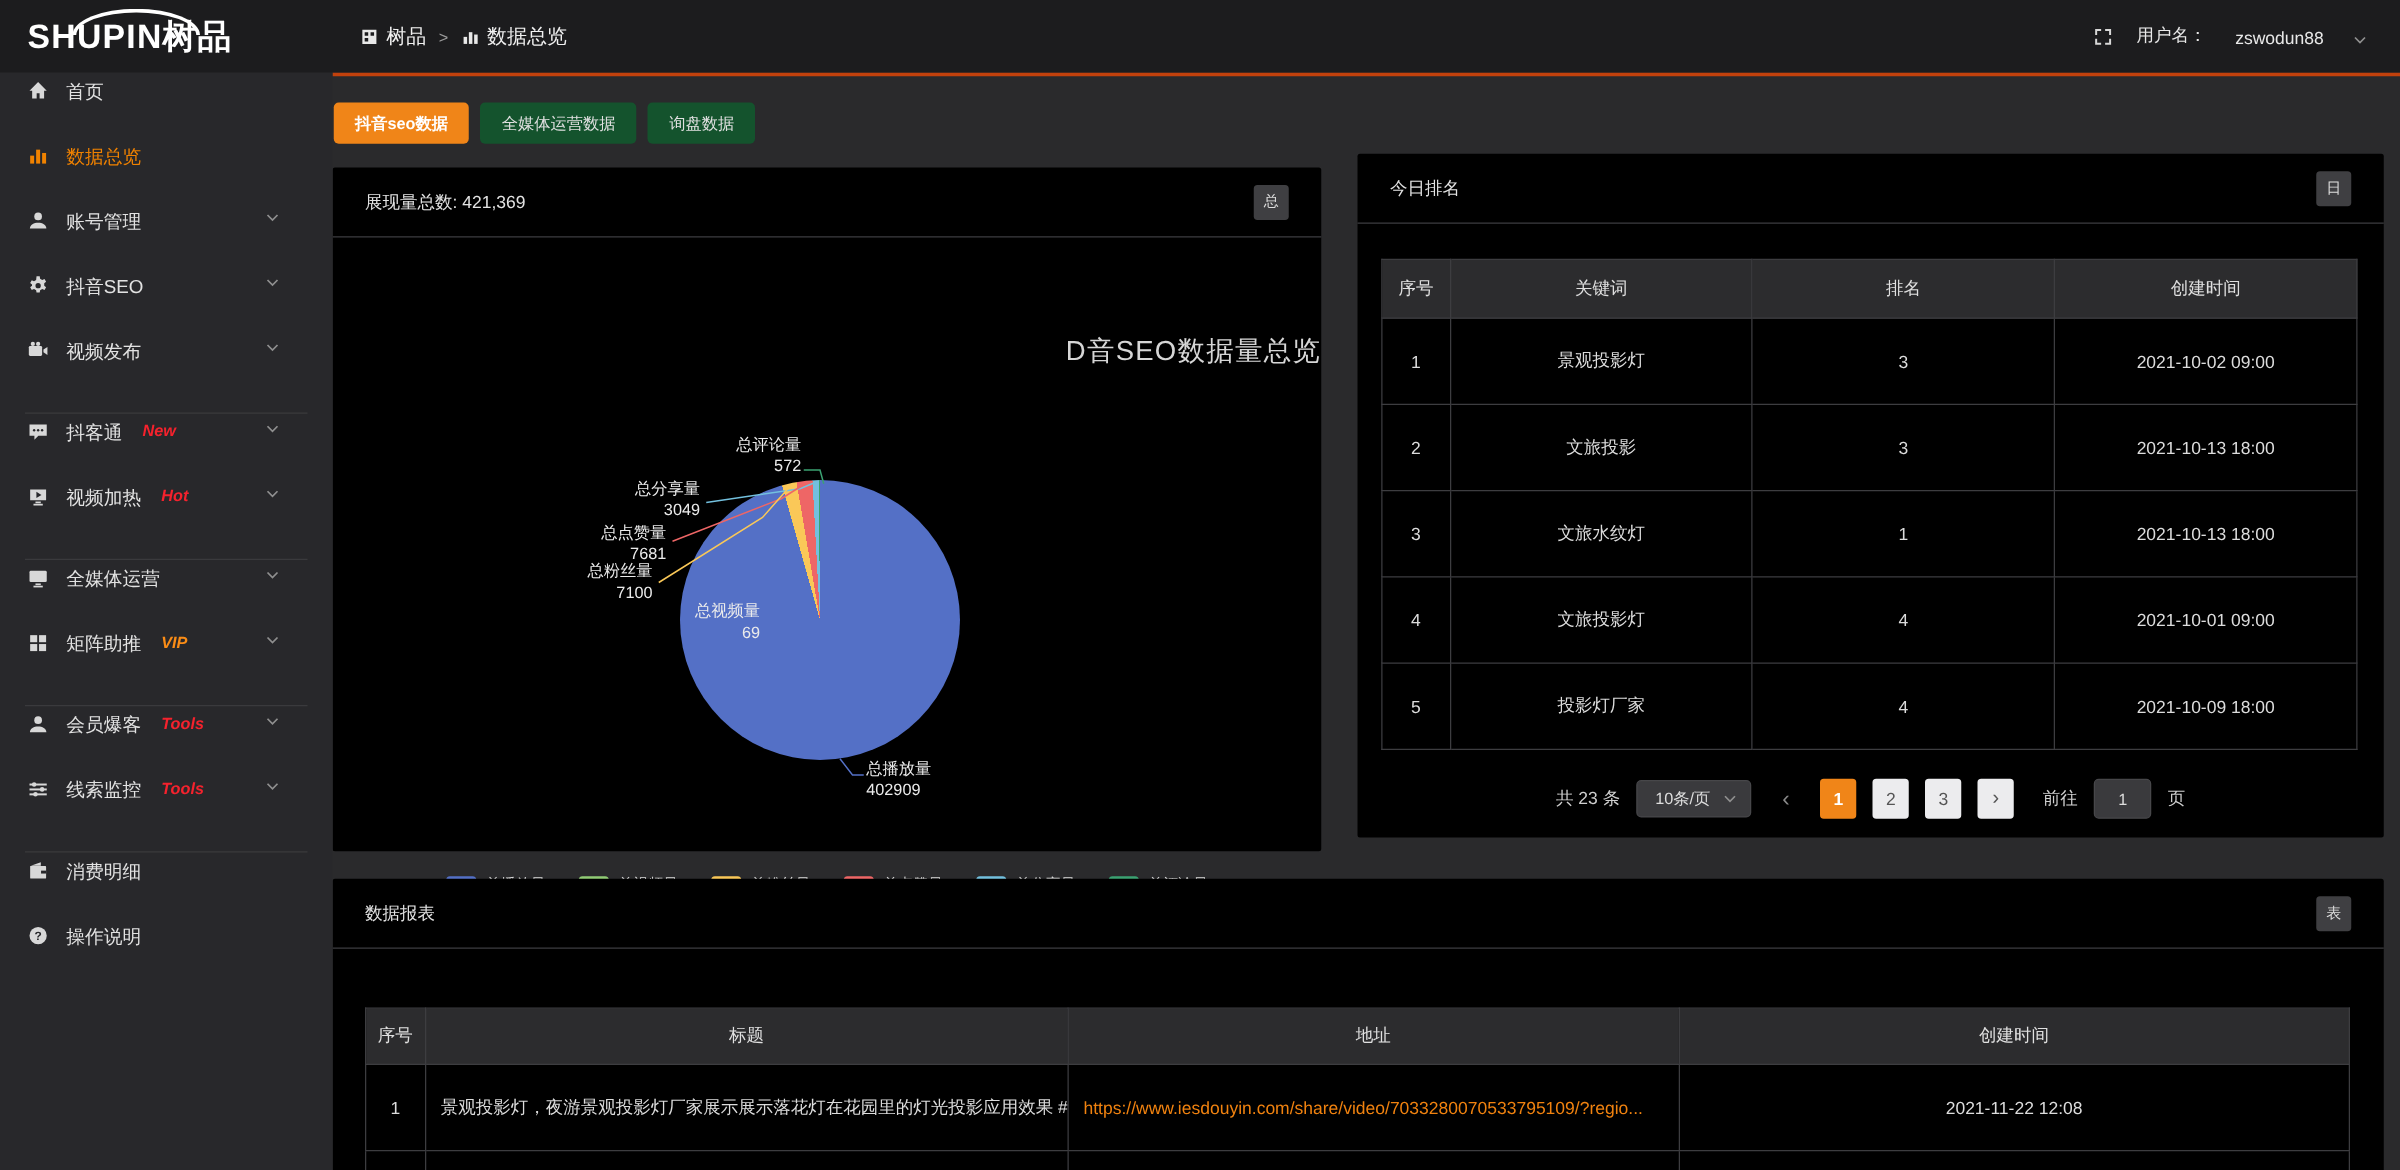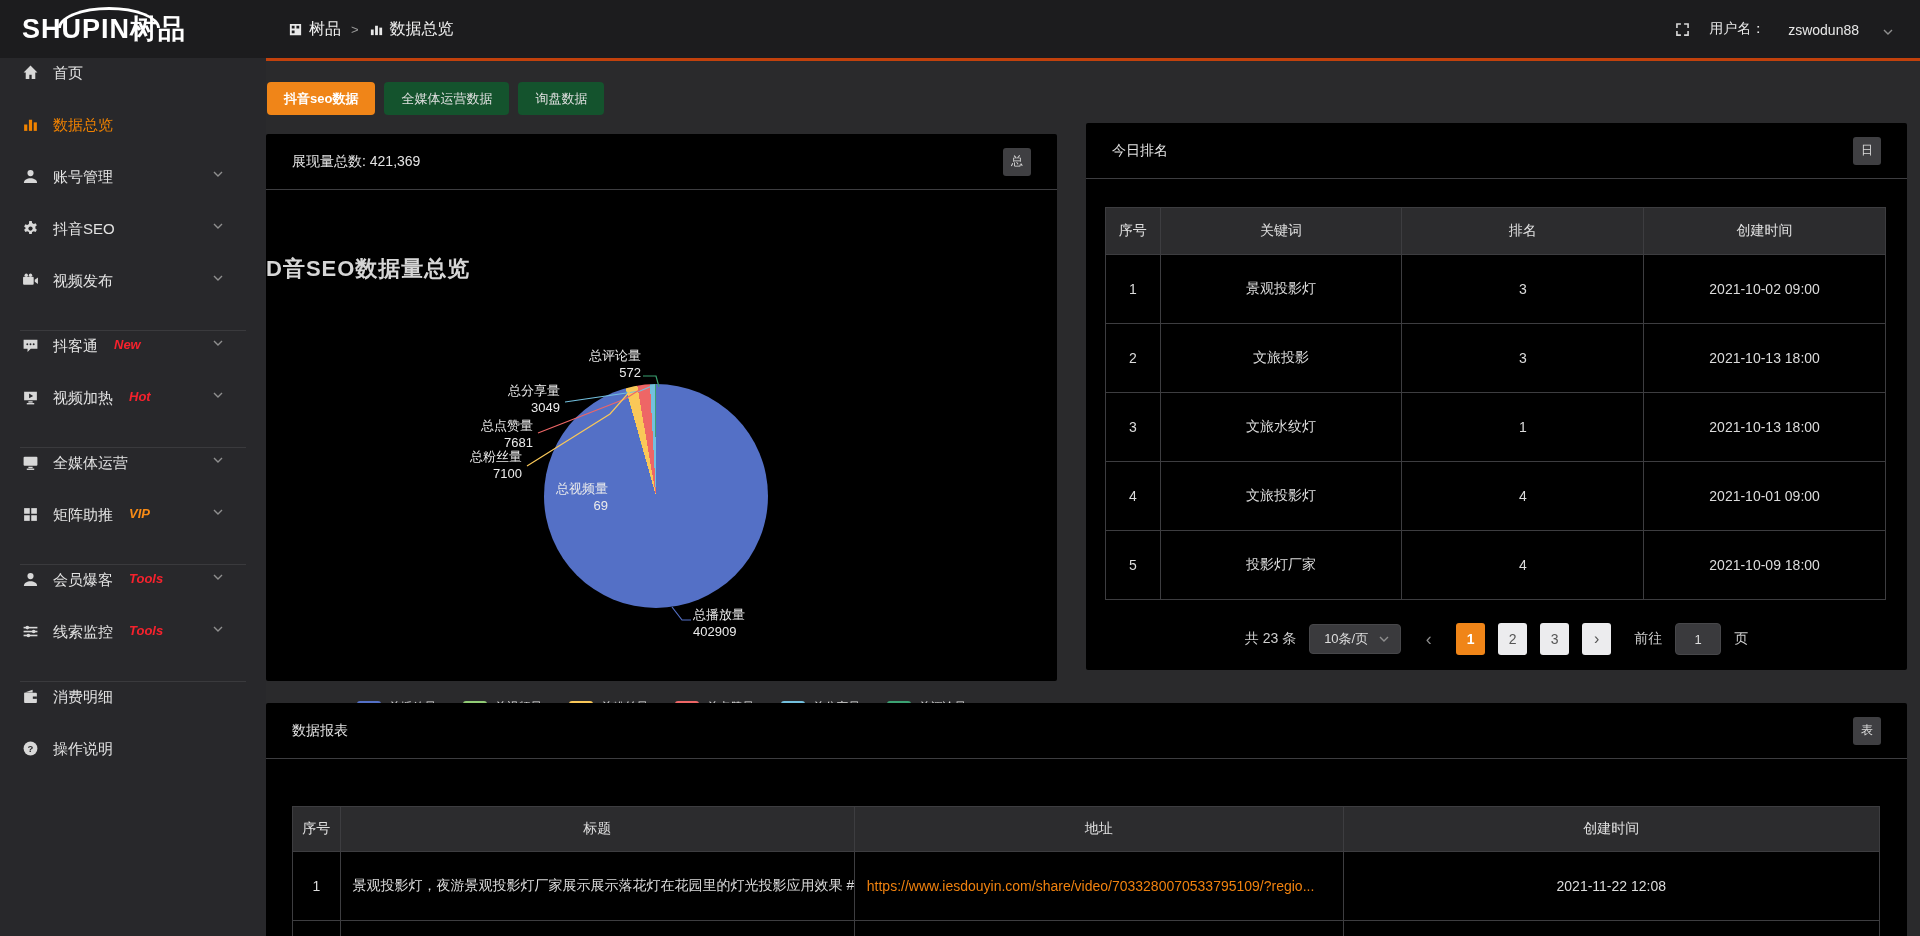--- a/index.html
+++ b/index.html
@@ -28,21 +28,21 @@
   .tabs{position:absolute;left:1px;top:21px;display:flex;gap:9px;}
   .tab{height:33px;display:flex;align-items:center;padding:0 17px;border-radius:4px;background:#14532d;color:#e0e0e0;font-size:13px;cursor:pointer;}
   .tab.active{background:#f08518;color:#fff;font-weight:bold;}
   .panel{position:absolute;background:#000000;border-radius:2px;}
   .panel-head{height:55px;display:flex;align-items:center;padding:0 26px;border-bottom:1px solid #3d3d40;}
   .panel-title{color:#e3e3e3;font-size:14px;}
   .corner-btn{margin-left:auto;width:28px;height:28px;background:#3f3f42;border:none;border-radius:3px;color:#ddd;font-size:12px;cursor:pointer;display:flex;align-items:center;justify-content:center;}
   
   #chart-panel{left:0;top:73px;width:791px;height:547px;}
   .chart-area{position:relative;width:791px;height:492px;}
-  .chart-title{position:absolute;left:0;top:64px;width:100%;text-align:left;color:#d6d6d6;font-size:22px;font-weight:700;letter-spacing:1px;}
+  .chart-title{position:absolute;left:0;top:76px;width:100%;text-align:right;color:#d6d6d6;font-size:22px;font-weight:400;letter-spacing:1px;}
   .pie{position:absolute;left:278px;top:194px;width:224px;height:224px;border-radius:50%;}
   .plabel{position:absolute;font-size:13px;line-height:1.3;color:#ebebeb;}
   .plabel .pv{display:block;}
   .pl-comment{left:309px;top:158px;width:66px;text-align:right;}
   .pl-share{left:234px;top:193px;width:60px;text-align:right;}
   .pl-like{left:207px;top:228px;width:60px;text-align:right;}
   .pl-fans{left:196px;top:259px;width:60px;text-align:right;}
   .pl-video{left:286px;top:291px;width:56px;text-align:right;}
   .pl-play{left:427px;top:417px;width:90px;text-align:left;}
   .leader{position:absolute;left:0;top:0;pointer-events:none;}

